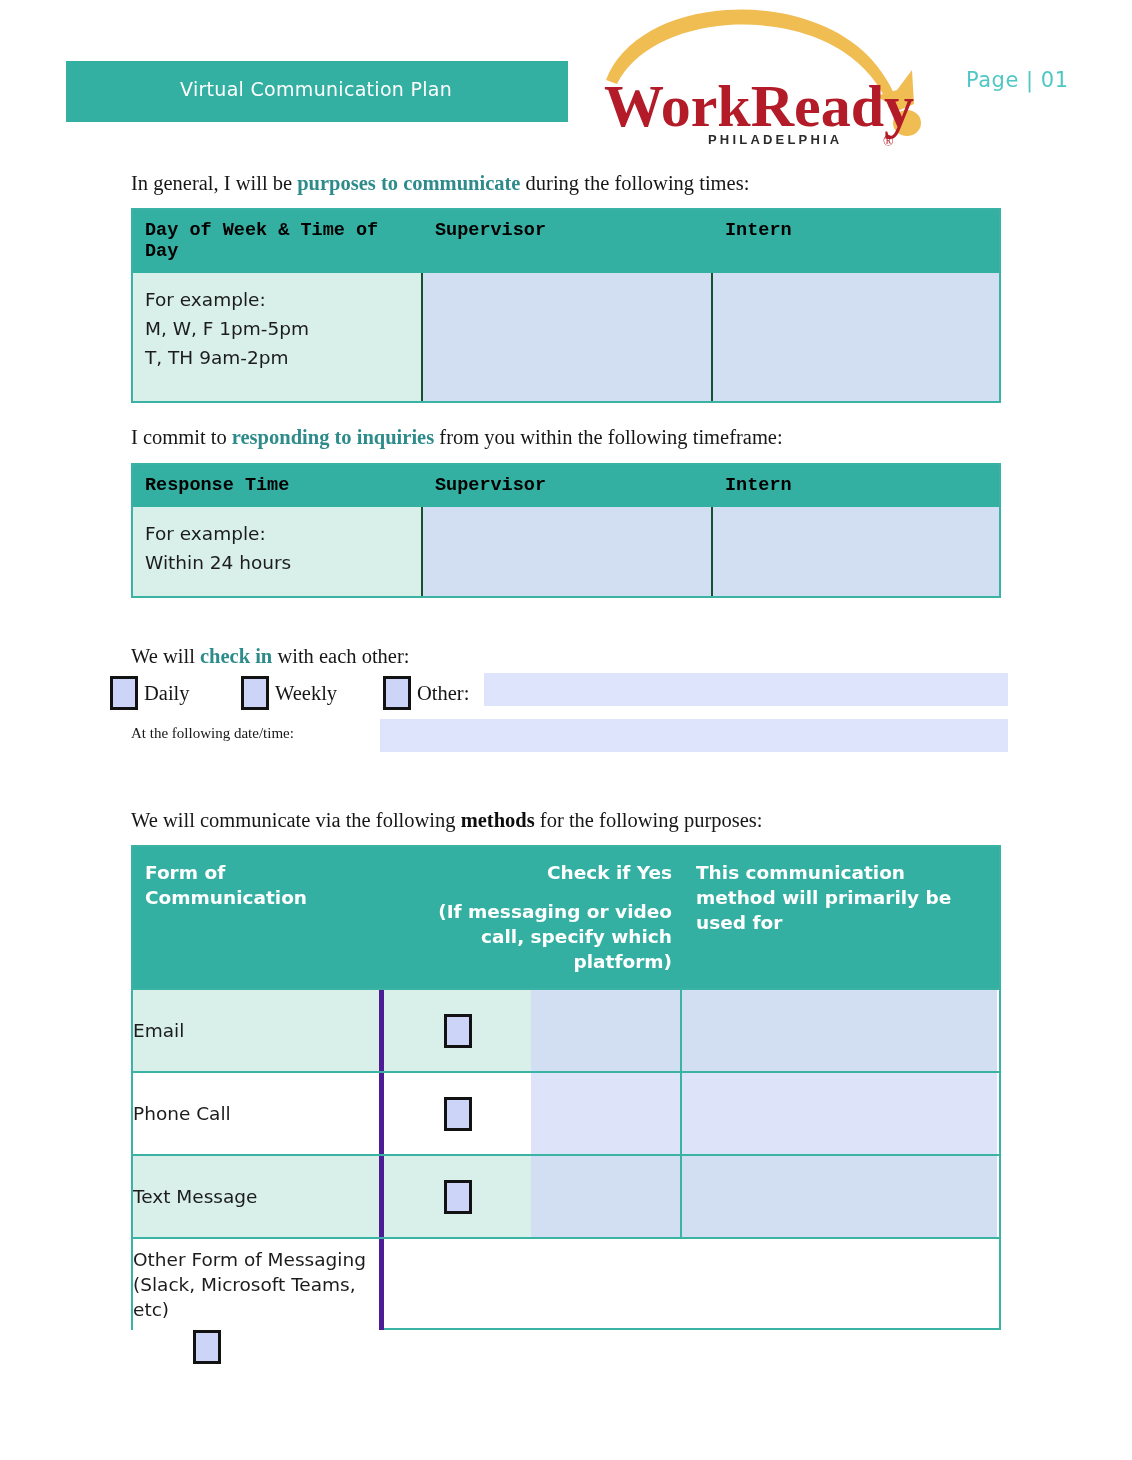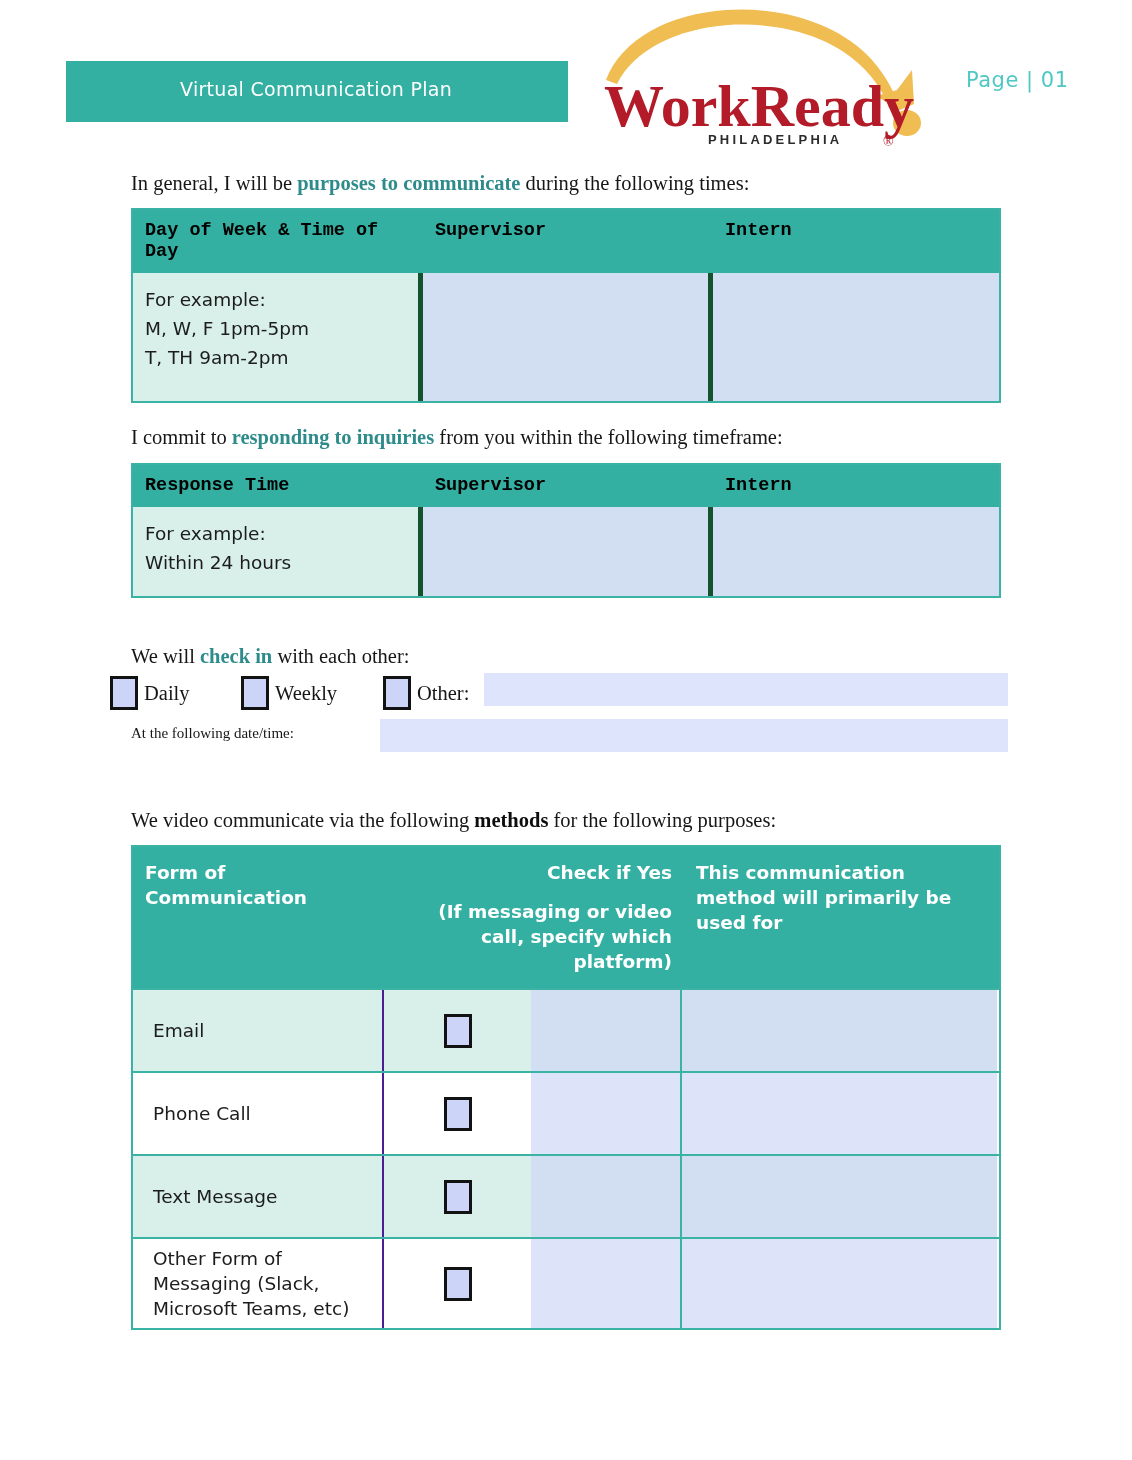--- a/index.html
+++ b/index.html
@@ -91,21 +91,21 @@
     background: #34b0a3;
     color: #000000;
     font-family: Liberation Mono, monospace;
     font-weight: bold;
     font-size: 18.5px;
   }
   .tbl-head .cell { padding: 10px 12px 11px 12px; box-sizing: border-box; }
   .tbl-body { display: flex; }
   .tbl-body .cell {
     box-sizing: border-box;
-    border-right: 5px solid #14532d;
+    border-right: 2px solid #14532d;
   }
   .tbl-body .cell:last-child { border-right: none; }
   .c1 { width: 290px; }
   .c2 { width: 290px; }
   .c3 { width: 286px; }
 
   .example-cell {
     background: #d8f0e9;
     padding: 12px 12px 12px 12px;
     font-family: "DejaVu Sans", sans-serif;
@@ -189,22 +189,22 @@
   .mc1 { width: 251px; }
   .mc2 { width: 300px; text-align: right; }
   .mc3 { width: 315px; }
 
   .mh-sub { margin-top: 14px; }
 
   .mrow { display: flex; border-top: 2px solid #3bb3a4; }
   .mrow .mcell { box-sizing: border-box; display: flex; align-items: center; }
   .m-label {
     width: 251px;
-    border-right: 2px solid #4c1d95;
-    padding: 8px 20px;
+    border-right: 5px solid #4c1d95;
+    padding: 8px 0;
     font-family: "DejaVu Sans", sans-serif;
     font-size: 18.5px;
     line-height: 25px;
     color: #1c1c1c;
   }
   .m-check {
     width: 147px;
     justify-content: center;
   }
   .m-blue { width: 151px; background: #d2dff3; border-right: 2px solid #3bb3a4; }
@@ -213,21 +213,21 @@
   .mrow.tint .m-label,
   .mrow.tint .m-check { background: #d8f0e9; }
   .mrow.plain .m-label,
   .mrow.plain .m-check { background: #ffffff; }
   .mrow.plain .m-blue,
   .mrow.plain .m-wide { background: #dde4fa; }
 
   .row-h1 { height: 81px; }
   .row-h2 { height: 81px; }
   .row-h3 { height: 81px; }
-  .row-h4 { height: 89px; }
+  .row-h4 { height: 89px; flex-direction: column; }
 </style>
 </head>
 <body>
 
 <div class="header-band">
   <div class="header-band-title">Virtual Communication Plan</div>
 </div>
 
 <div class="page-number">Page | 01</div>
 
@@ -293,21 +293,21 @@
   <span class="opt" id="opt-other">
     <span class="chk"></span><span class="chk-label">Other:</span>
   </span>
 </div>
 
 <div class="field" id="field-other"></div>
 
 <div class="datetime-label">At the following date/time:</div>
 <div class="field" id="field-datetime"></div>
 
-<div class="para" id="para-4"><span>We video communicate via the following </span><span class="bk">methods</span><span> for the following purposes:</span></div>
+<div class="para" id="para-4"><span>We will communicate via the following </span><span class="bk">methods</span><span> for the following purposes:</span></div>
 
 <div id="table-methods">
   <div class="mhead">
     <div class="cell mc1">Form of Communication</div>
     <div class="cell mc2">
       <div>Check if Yes</div>
       <div class="mh-sub">(If messaging or video call, specify which platform)</div>
     </div>
     <div class="cell mc3">This communication method will primarily be used for</div>
   </div>

